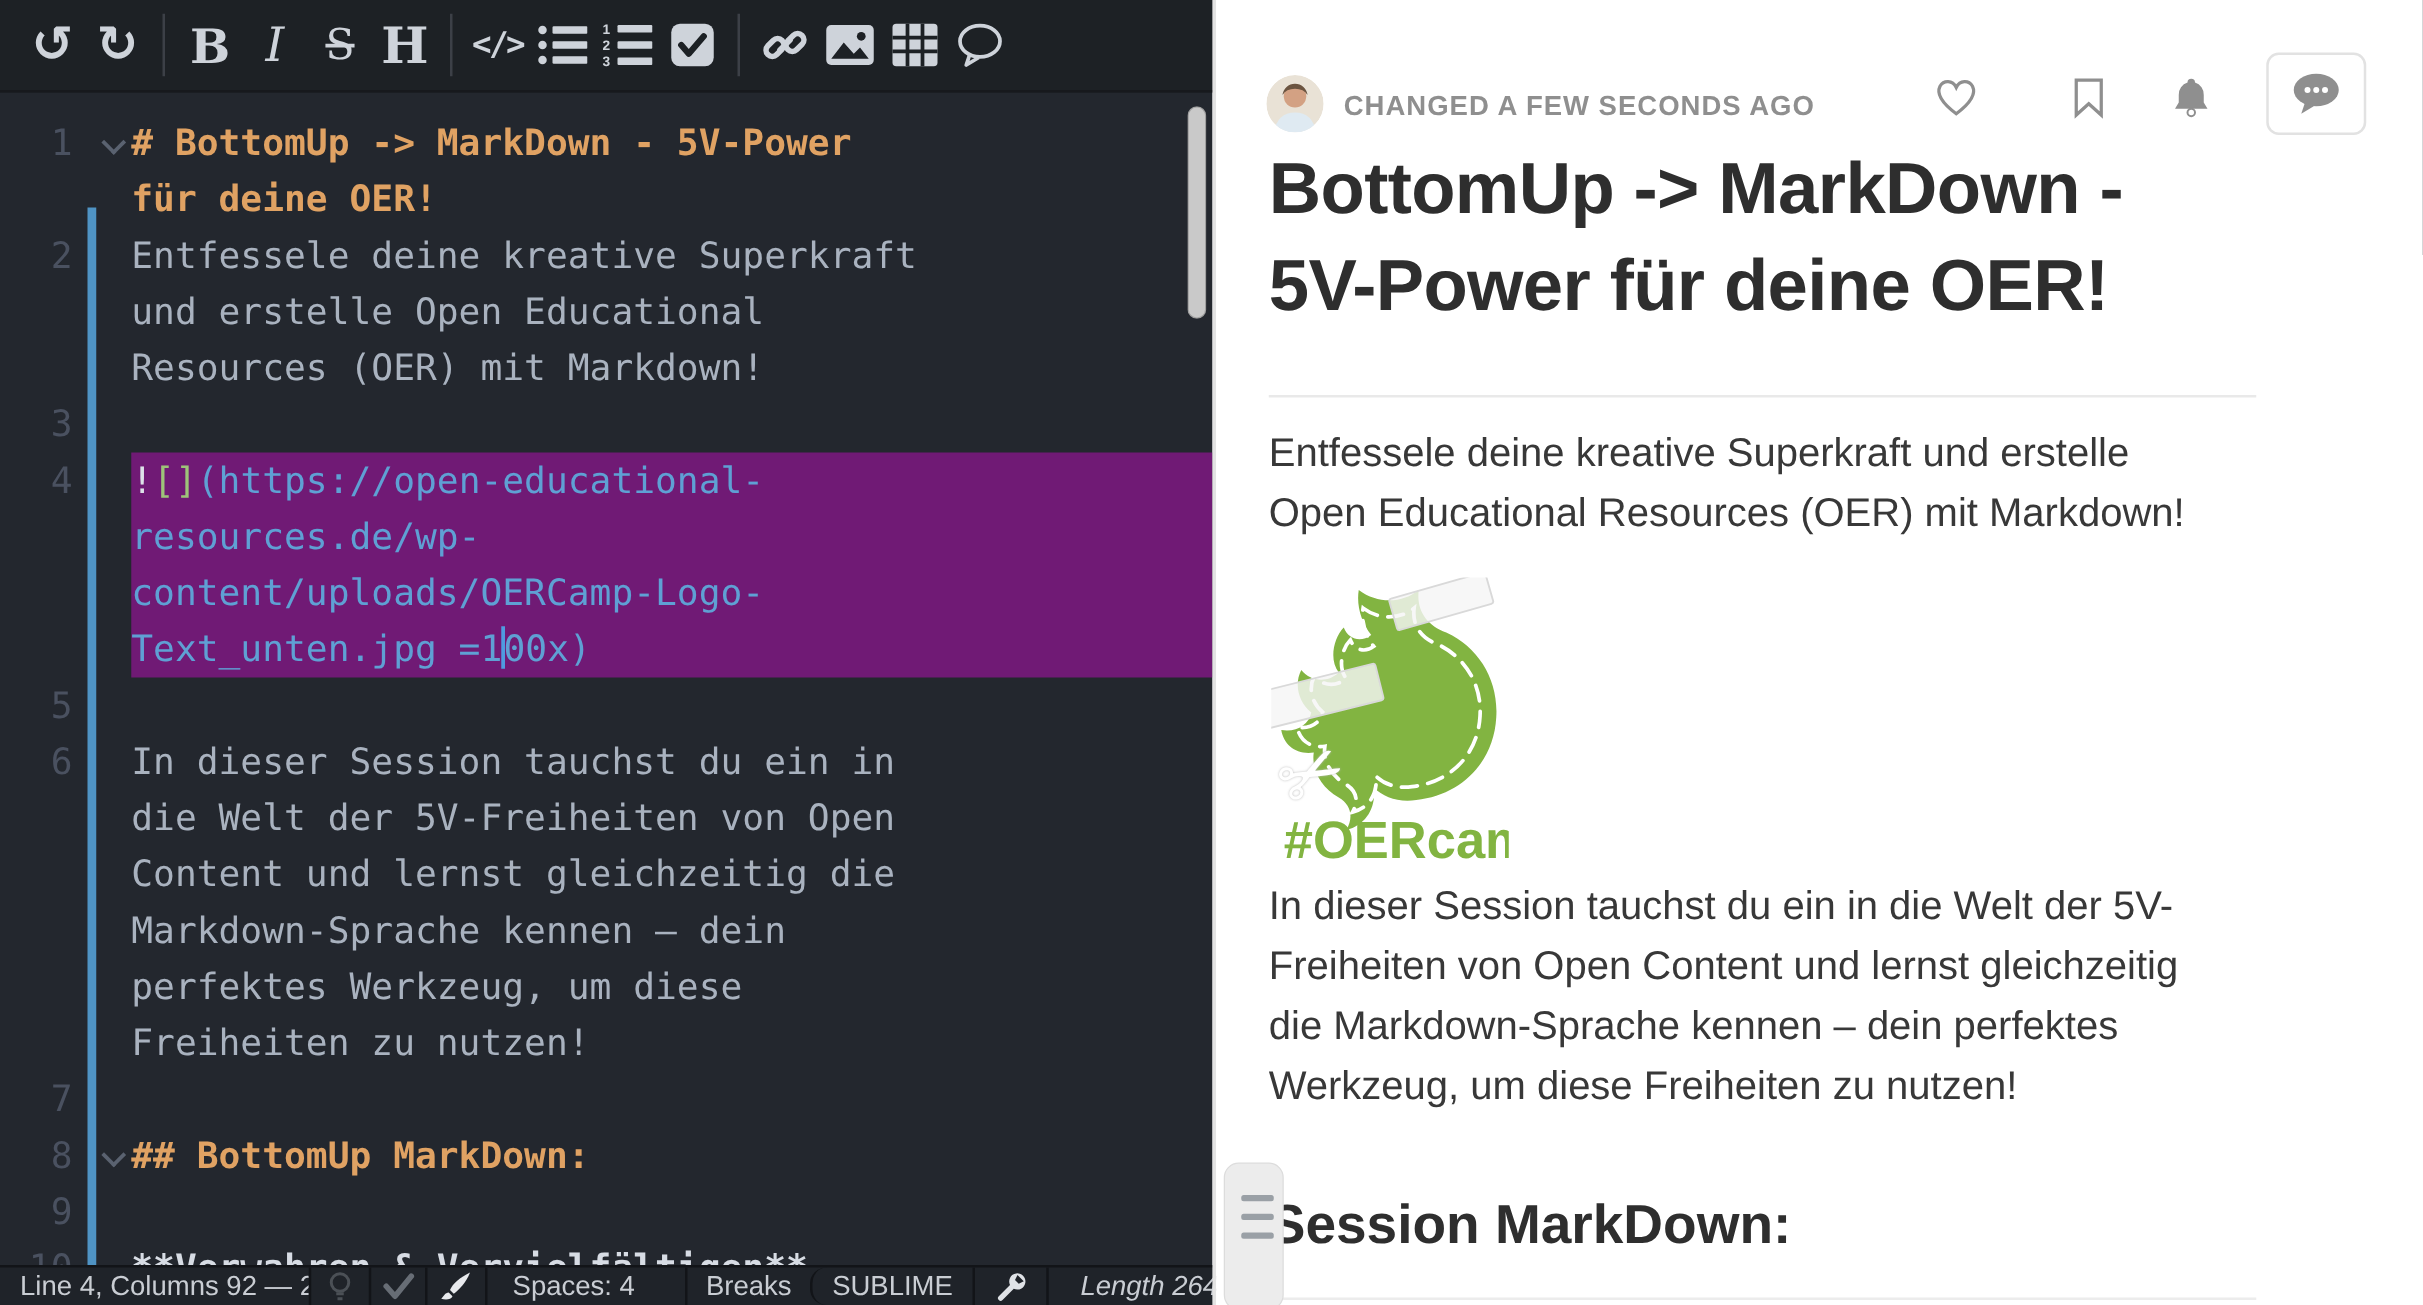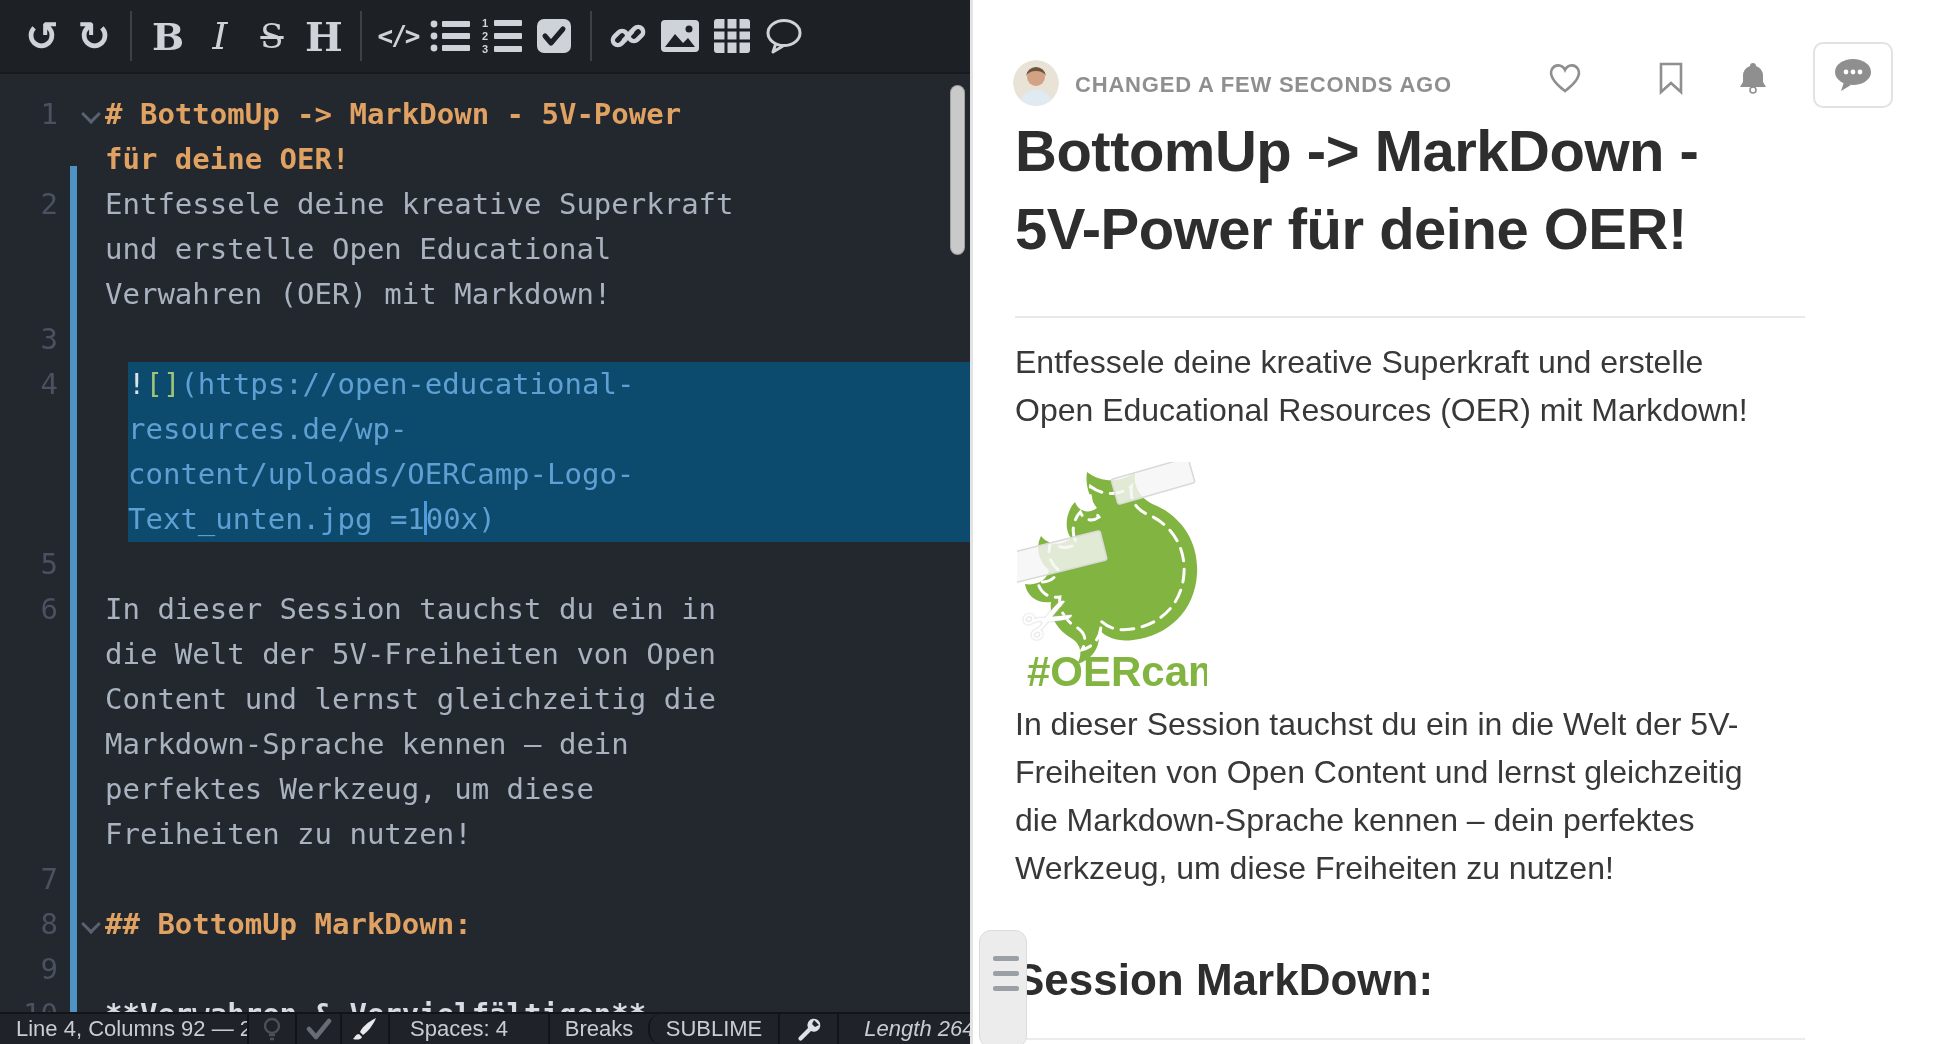--- a/index.html
+++ b/index.html
@@ -26,21 +26,21 @@
             padding-top:18px; font-family:"DejaVu Sans Mono",monospace; }
   .author-bar { position:absolute; left:70px; top:92px; width:7px; height:920px; background:#4f93c4; }
   .cm-line { display:flex; position:relative; }
   .gutter { width:105px; flex:none; position:relative; }
   .lnum { position:absolute; left:0; top:0; width:58px; text-align:right;
           font-size:29px; line-height:45px; color:#4a5160; }
   .fold { position:absolute; left:84px; top:15px; width:14px; height:14px;
           border-right:3px solid #5a6270; border-bottom:3px solid #5a6270;
           transform:rotate(45deg); cursor:pointer; }
   .ltext { flex:1; white-space:pre-wrap; font-size:29px; line-height:45px; color:#a9b2bf; padding-right:0; }
-  .cm-line.active .ltext { background:#0c4a6e;margin-left:23px; }
+  .cm-line.active .ltext { background:#701a75; }
   .line-heading .ltext { color:#e0a263; font-weight:bold; }
   .line-bold .ltext { color:#d7dce4; font-weight:bold; }
   .tok-punct { color:#dde1e8; }
   .tok-bracket { color:#9ec379; }
   .tok-url { color:#5fa0d4; }
   .caret { display:inline-block; width:3px; height:34px; background:#4f9be0;
            vertical-align:-6px; margin:0 -1px; }
 
   .scroll-thumb { position:absolute; left:950px; top:85px; width:15px; height:170px;
                   border-radius:8px; background:#c9c9c9; border:1px solid rgba(120,120,120,.5); }
@@ -170,21 +170,21 @@
           </div>
           <div class="ltext"># BottomUp -&gt; MarkDown - 5V-Power
 für deine OER!</div>
         </div>
         <div class="cm-line line-text">
           <div class="gutter">
             <span class="lnum">2</span>
           </div>
           <div class="ltext">Entfessele deine kreative Superkraft
 und erstelle Open Educational
-Verwahren (OER) mit Markdown!</div>
+Resources (OER) mit Markdown!</div>
         </div>
         <div class="cm-line line-text">
           <div class="gutter">
             <span class="lnum">3</span>
           </div>
           <div class="ltext">&nbsp;</div>
         </div>
         <div class="cm-line line-text active">
           <div class="gutter">
             <span class="lnum">4</span>

